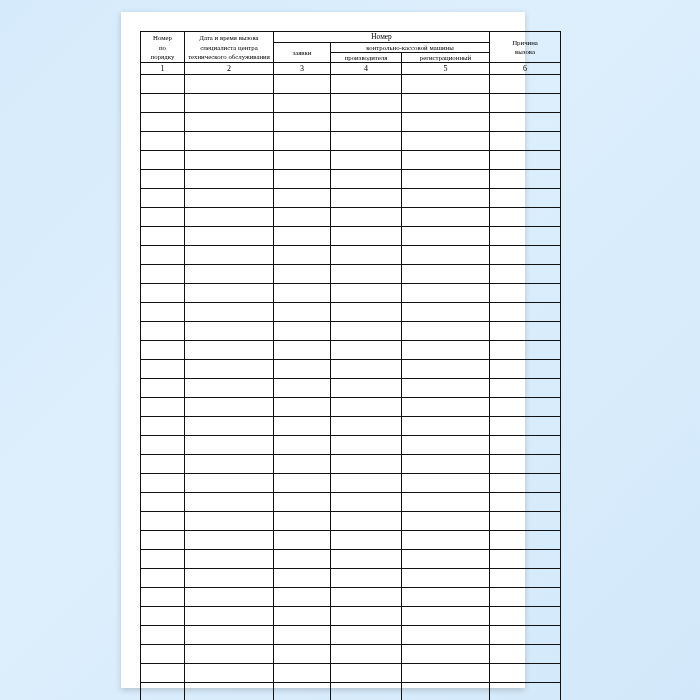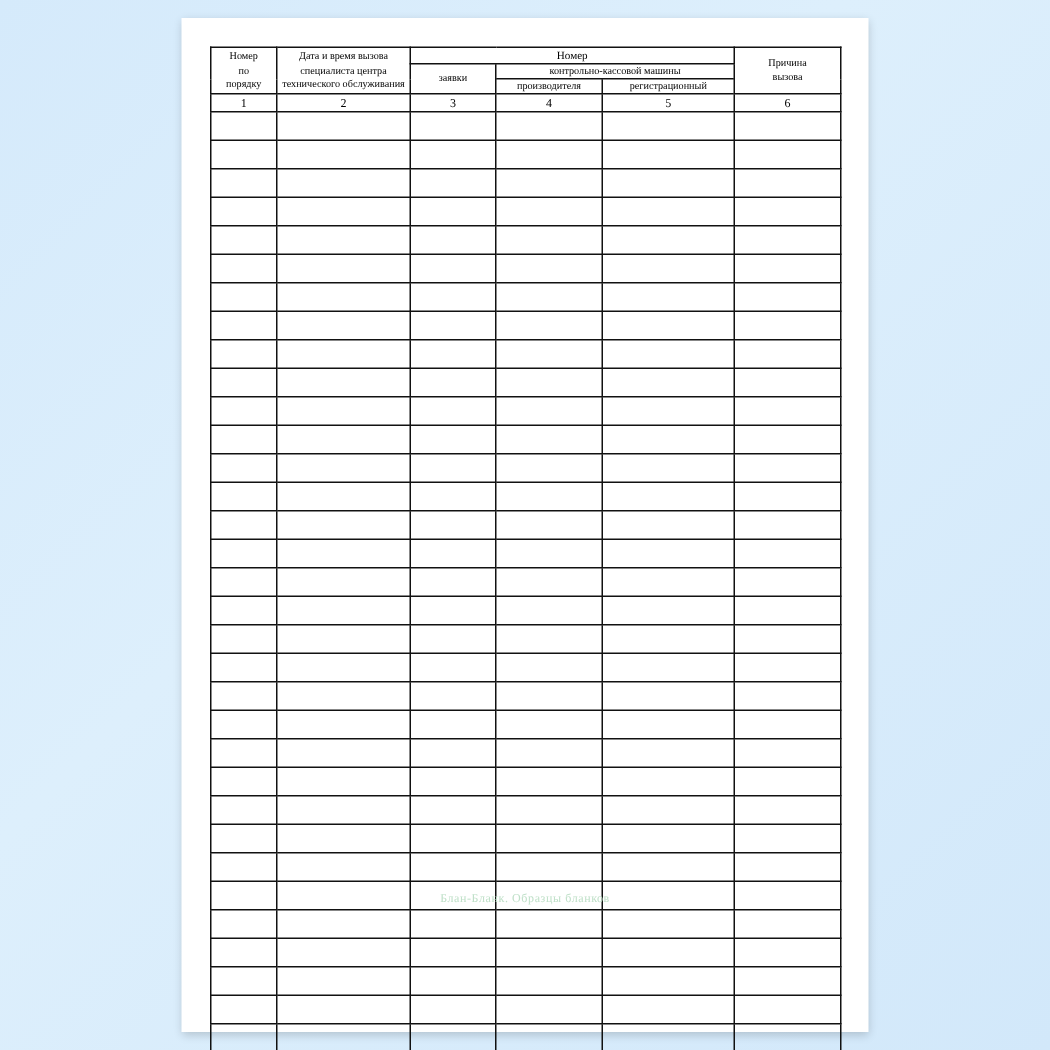--- a/index.html
+++ b/index.html
@@ -16,21 +16,21 @@
   #stage {
     position: relative;
     width: 700px;
     height: 700px;
     background: linear-gradient(135deg, #d5eafb 0%, #ddeffc 40%, #d2e8fa 100%);
   }
   #page {
     position: absolute;
     left: 121px;
     top: 12px;
-    width: 458px;
+    width: 404px;
     height: 676px;
     background: #ffffff;
     box-shadow: 0 2px 6px rgba(0,0,0,0.18);
   }
   #sheet {
     position: absolute;
     left: 19px;
     top: 19px;
     width: 420px;
     height: 640px;
@@ -394,16 +394,15 @@
               <td>&nbsp;</td>
               <td>&nbsp;</td>
               <td>&nbsp;</td>
               <td>&nbsp;</td>
               <td>&nbsp;</td>
               <td>&nbsp;</td>
             </tr>
           </tbody>
       </table>
 
-      <div class="watermark">Блан-Бланк. Образцы бланков</div>
     </div>
   </div>
 </div>
 
 </body></html>

